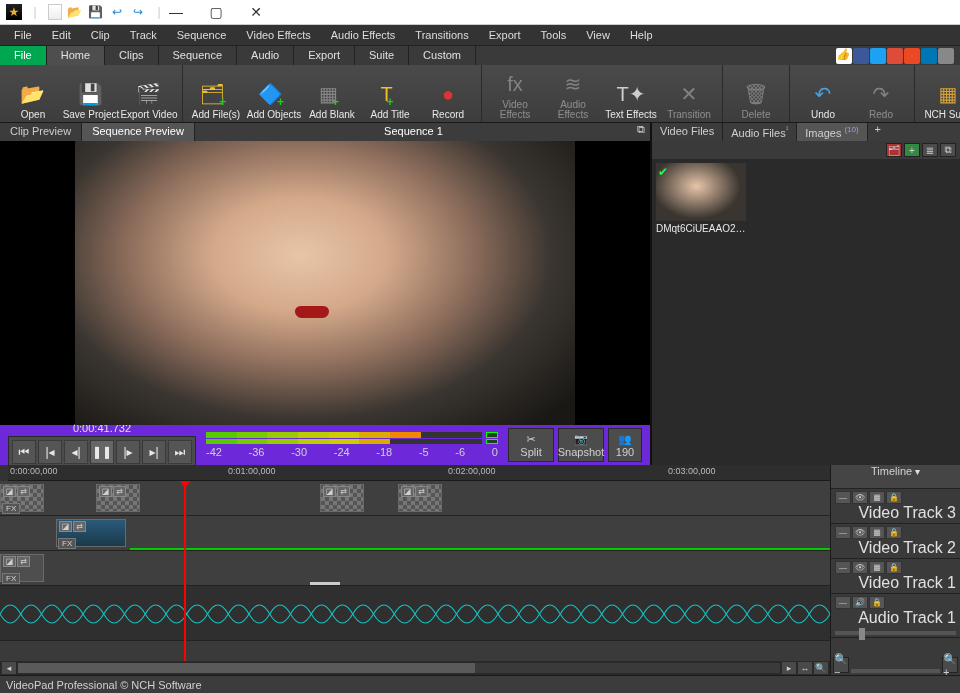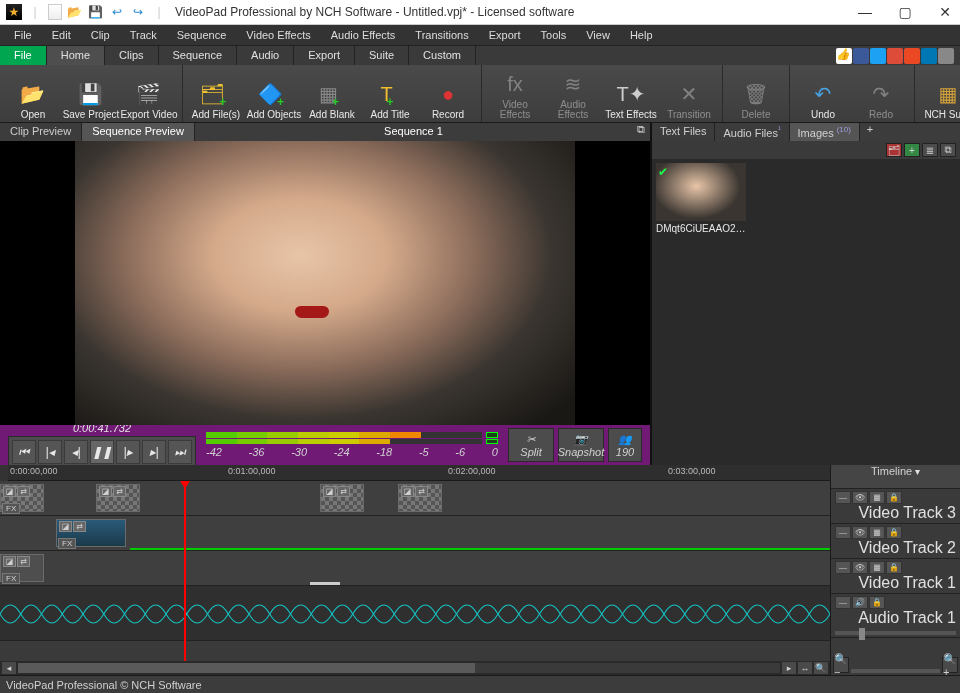--- a/index.html
+++ b/index.html
@@ -37,21 +37,21 @@
   .main{display:flex;height:342px;}
   .preview-col{width:651px;background:#202020;display:flex;flex-direction:column;border-right:1px solid #111;}
   .prev-tabs{height:18px;display:flex;background:#3c3c3c;align-items:stretch;}
   .prev-tabs .ptab{padding:2px 10px;border-right:1px solid #222;cursor:pointer;color:#ccc;}
   .prev-tabs .psel{background:#555;color:#fff;}
   .prev-tabs .ptitle{flex:1;text-align:center;color:#fff;padding-top:2px;}
   .prev-tabs .popbtn{width:18px;text-align:center;cursor:pointer;}
   .preview-img{flex:1;display:flex;align-items:center;justify-content:center;background:#000;overflow:hidden;}
   .preview-img .face{width:500px;height:285px;background:radial-gradient(ellipse 70% 80% at 45% 40%, #e8c5a8 0%, #d4a98a 25%, #8a6b5a 50%, #3a3530 72%, #1a1815 100%);position:relative;}
   .preview-img .face::after{content:"";position:absolute;left:44%;top:58%;width:34px;height:12px;background:#a51818;border-radius:20px 20px 24px 24px;}
-  .preview-ctrl{height:40px;background:#701a75;display:flex;align-items:center;padding:0 8px;gap:6px;font-style:italic;}
+  .preview-ctrl{height:40px;background:#6d28d9;display:flex;align-items:center;padding:0 8px;gap:6px;}
   .preview-ctrl .time{font-size:11px;color:#e0e0e0;min-width:80px;text-align:center;}
   .playbtns{display:flex;gap:2px;background:#4c4c4c;padding:3px;border:1px solid #2a2a2a;}
   .playbtns span{width:24px;height:24px;display:flex;align-items:center;justify-content:center;cursor:pointer;color:#e8e8e8;font-size:12px;background:#555;border:1px solid #3a3a3a;}
   .vumeter{flex:1;height:26px;display:flex;flex-direction:column;gap:1px;justify-content:center;padding:0 4px;}
   .vumeter .bar{height:6px;display:flex;gap:0;}
   .vumeter .bar i{flex:1;height:100%;}
   .vumeter .scale{display:flex;justify-content:space-between;font-size:8px;color:#aaa;margin-top:1px;}
   .sidebtns{display:flex;gap:4px;}
   .sidebtns .sb{display:flex;flex-direction:column;align-items:center;justify-content:center;width:46px;height:34px;background:#4c4c4c;border:1px solid #2a2a2a;cursor:pointer;font-size:9px;}
   .sidebtns .sb.sm{width:34px;}
@@ -110,21 +110,20 @@
   <div class="qat">
     <span style="background:linear-gradient(#222,#000);color:#f3b030;">★</span>
     <span style="color:#ccc">|</span>
     <span style="color:#fff;background:linear-gradient(#fff,#eee);border:1px solid #ccc;width:14px;height:16px;"></span>
     <span style="color:#e0a030;">📂</span>
     <span style="color:#2a6ad1;">💾</span>
     <span style="color:#2a8ad1;">↩</span>
     <span style="color:#2a8ad1;">↪</span>
     <span style="color:#ccc">|</span>
   </div>
-  <div class="title">VideoPad Professional by NCH Software - Untitled.vpj* - Licensed software</div>
   <div class="winctrl">
     <span>—</span>
     <span>▢</span>
     <span>✕</span>
   </div>
 </div>
 
 <div class="menubar">
   <span>File</span>
   <span>Edit</span>
@@ -313,21 +312,21 @@
         <div class="sb sm">
             <span>👥</span>
             <span>190</span>
           </div>
       </div>
     </div>
   </div>
 
   <div class="media-col">
     <div class="media-tabs">
-      <div class="mtab"><span>Text Files</span></div>
+      <div class="mtab"><span>Video Files</span></div>
       <div class="mtab"><span>Audio Files</span><sup>¹</sup></div>
       <div class="mtab msel"><span>Images</span> <sup>(10)</sup></div>
       <div class="addtab">+</div>
       <div style="flex:1"></div>
     </div>
     <div class="media-tool">
       <span style="background:#a33;">🗂</span>
       <span style="background:#384;">+</span>
       <span>≣</span>
       <span>⧉</span>

